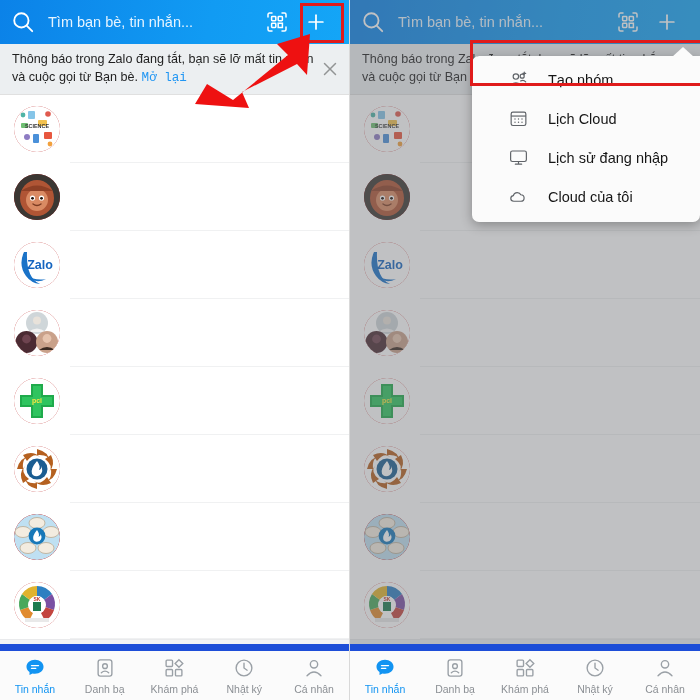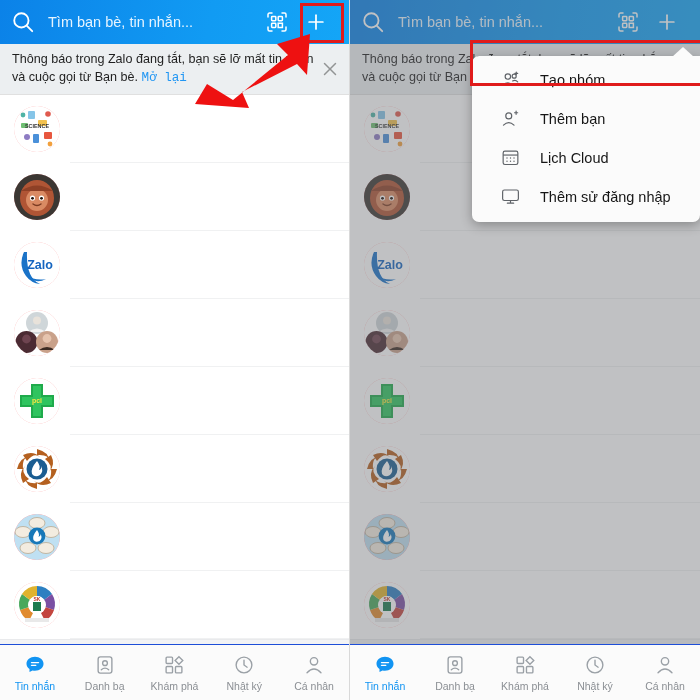--- a/index.html
+++ b/index.html
@@ -74,40 +74,40 @@
   .chat-row::after {
     content: "";
     position: absolute; left: 70px; right: 0; bottom: 0;
     height: 1px; background: #f0f1f2;
   }
   .avatar {
     width: 46px; height: 46px; flex: 0 0 46px;
     border-radius: 50%;
     overflow: hidden;
     position: relative;
-    background: #fca5a5;
+    background: #b91c1c;
   }
   .avatar svg { display: block; width: 46px; height: 46px; }
 
   
   .sugg-gap { height: 14px; background: #f2f3f5; border-top: 1px solid #e9eaec; }
   .sugg-head {
     height: 34px; display: flex; align-items: center;
     padding-left: 14px;
     font-size: 13px; color: #1a1a1a;
     border-bottom: 1px solid #ededed;
     background: #fff;
   }
 
   
   .bottomnav {
     position: absolute; left: 0; right: 0; bottom: 0;
     height: 56px;
     background: #fbfbfb;
-    border-top: 1px solid #1d4ed8;
+    border-top: 7px solid #1d4ed8;
     display: flex; align-items: center;
     z-index: 4;
   }
   .nav-item {
     flex: 1 1 0; height: 100%;
     display: flex; flex-direction: column;
     align-items: center; justify-content: center;
     gap: 3px;
   }
   .nav-item .nav-ico { height: 24px; display: flex; align-items: center; justify-content: center; }
@@ -123,21 +123,21 @@
 
   
   .menu {
     position: absolute;
     top: 56px; right: 0px;
     width: 228px;
     background: #fbfbfb;
     border-radius: 7px 0 7px 7px;
     box-shadow: 0 3px 12px rgba(0,0,0,.30);
     z-index: 10;
-    padding: 4px 0 6px 8px;
+    padding: 4px 0 6px 16px;
   }
   .menu-notch {
     position: absolute;
     top: -9px; right: 6px;
     width: 0; height: 0;
     border-left: 11px solid transparent;
     border-right: 11px solid transparent;
     border-bottom: 10px solid #fbfbfb;
   }
   .menu-item {
@@ -638,30 +638,20 @@
             <circle cx="9" cy="8.6" r="3.1"></circle>
             <path d="M3.6 18.4q5.4-5.2 10.8 0" stroke-linecap="round"></path>
             <circle cx="16.2" cy="8.2" r="2.3"></circle>
             <path d="M14.4 13.6q3.4-1.8 5.8 1.2" stroke-linecap="round"></path>
             <path d="M18.6 3.4v3.2M17 5h3.2" stroke-linecap="round"></path>
           </svg>
         </span>
         <span class="mi-lbl">Tạo nhóm</span>
       </div>
 
-      <div class="menu-item">
-        <span class="mi-ico">
-          <svg viewBox="0 0 24 24" width="21" height="21" fill="none" stroke="#5f6368" stroke-width="1.35">
-            <circle cx="10" cy="9" r="3.4"></circle>
-            <path d="M4 19.6q6-5.8 12 0" stroke-linecap="round"></path>
-            <path d="M18.4 3.6v3.6M16.6 5.4h3.6" stroke-linecap="round"></path>
-          </svg>
-        </span>
-        <span class="mi-lbl">Thêm bạn</span>
-      </div>
 
 
       <div class="menu-item">
         <span class="mi-ico">
           <svg viewBox="0 0 24 24" width="21" height="21" fill="none" stroke="#5f6368" stroke-width="1.35">
             <rect x="3.6" y="4.8" width="16.8" height="15.2" rx="2"></rect>
             <line x1="3.6" y1="9.2" x2="20.4" y2="9.2"></line>
             <circle cx="8" cy="12.6" r=".8" fill="#5f6368" stroke="none"></circle>
             <circle cx="12" cy="12.6" r=".8" fill="#5f6368" stroke="none"></circle>
             <circle cx="16" cy="12.6" r=".8" fill="#5f6368" stroke="none"></circle>
@@ -673,21 +663,29 @@
         <span class="mi-lbl">Lịch Cloud</span>
       </div>
 
       <div class="menu-item">
         <span class="mi-ico">
           <svg viewBox="0 0 24 24" width="21" height="21" fill="none" stroke="#5f6368" stroke-width="1.35">
             <rect x="3" y="4.6" width="18" height="12" rx="2"></rect>
             <path d="M12 16.6v3M8.4 19.6h7.2" stroke-linecap="round"></path>
           </svg>
         </span>
-        <span class="mi-lbl">Thêm sử đăng nhập</span>
-      </div>
-
+        <span class="mi-lbl">Lịch sử đang nhập</span>
+      </div>
+
+      <div class="menu-item">
+        <span class="mi-ico">
+          <svg viewBox="0 0 24 24" width="21" height="21" fill="none" stroke="#5f6368" stroke-width="1.35">
+            <path d="M6.6 17.4q-3.4 0-3.4-3.1 0-2.9 3-3.2.6-3.6 4.4-3.6 3 0 4 2.5 3.8.1 3.8 3.6 0 3.8-3.8 3.8z" stroke-linejoin="round"></path>
+          </svg>
+        </span>
+        <span class="mi-lbl">Cloud của tôi</span>
+      </div>
 
     </div>
 
     <div class="hl-box" style="left:120px; top:40px; width:234px; height:46px;"></div>
   </div>
 </div>
 
 </body></html>

